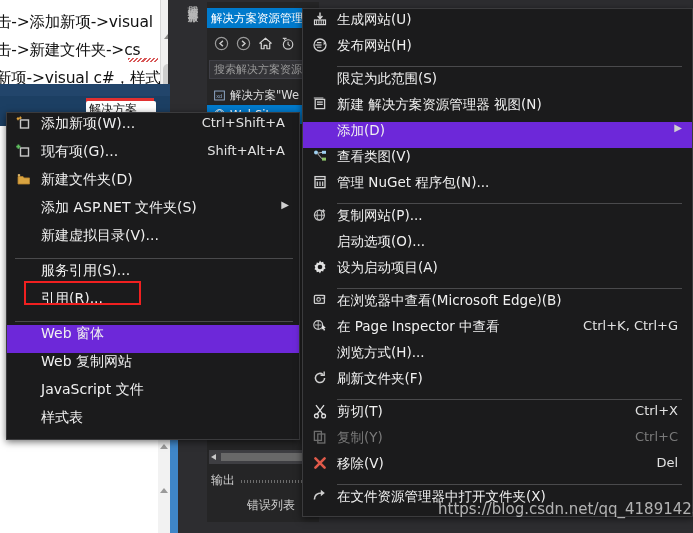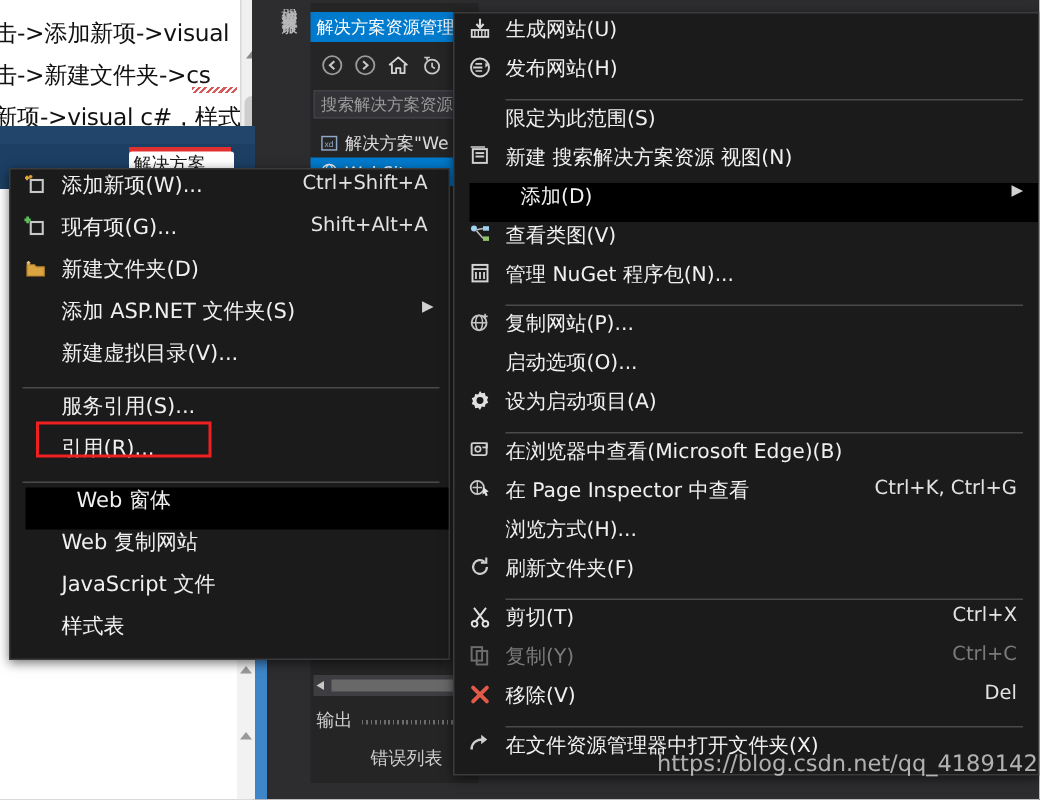--- a/index.html
+++ b/index.html
@@ -281,21 +281,21 @@
   .mi {
     position: relative;
     height: 26px;
     display: flex;
     align-items: flex-start;
     color: #f0f0f0;
     font-size: 13.5px;
     font-family: "DejaVu Sans", "Liberation Sans", sans-serif;
     white-space: nowrap;
   }
-  .mi.hl { background: #000000; margin-left: 10px; }
+  .mi.hl { background: #6d28d9; }
   .mi.dis { color: #7a7a7a; }
   .mi .gutter {
     width: 34px;
     flex: 0 0 34px;
     display: flex;
     align-items: center;
     justify-content: center;
     color: #cfcfcf;
   }
   .mi .lbl { flex: 1 1 auto; padding-right: 12px; }
@@ -556,21 +556,21 @@
       </div>
       <div class="mi">
         <span class="gutter">
           <svg width="16" height="16" viewBox="0 0 16 16">
             <rect x="3.2" y="3.4" width="9.4" height="9.2" fill="none" stroke="#cfcfcf" stroke-width="1.3"></rect>
             <rect x="5" y="5.4" width="5.8" height="1.3" fill="#cfcfcf"></rect>
             <rect x="5" y="7.7" width="5.8" height="1.3" fill="#cfcfcf"></rect>
             <path d="M1.8 2h9.6" stroke="#cfcfcf" stroke-width="1"></path>
           </svg>
         </span>
-        <span class="lbl">新建 搜索解决方案资源 视图(N)</span>
+        <span class="lbl">新建 解决方案资源管理器 视图(N)</span>
       </div>
       <div class="mi hl">
         <span class="gutter"></span>
         <span class="lbl">添加(D)</span>
         <span class="sub-arrow">▶</span>
       </div>
       <div class="mi">
         <span class="gutter">
           <svg width="16" height="16" viewBox="0 0 16 16">
             <circle cx="4" cy="4.4" r="2" fill="#9fd0f0"></circle>

